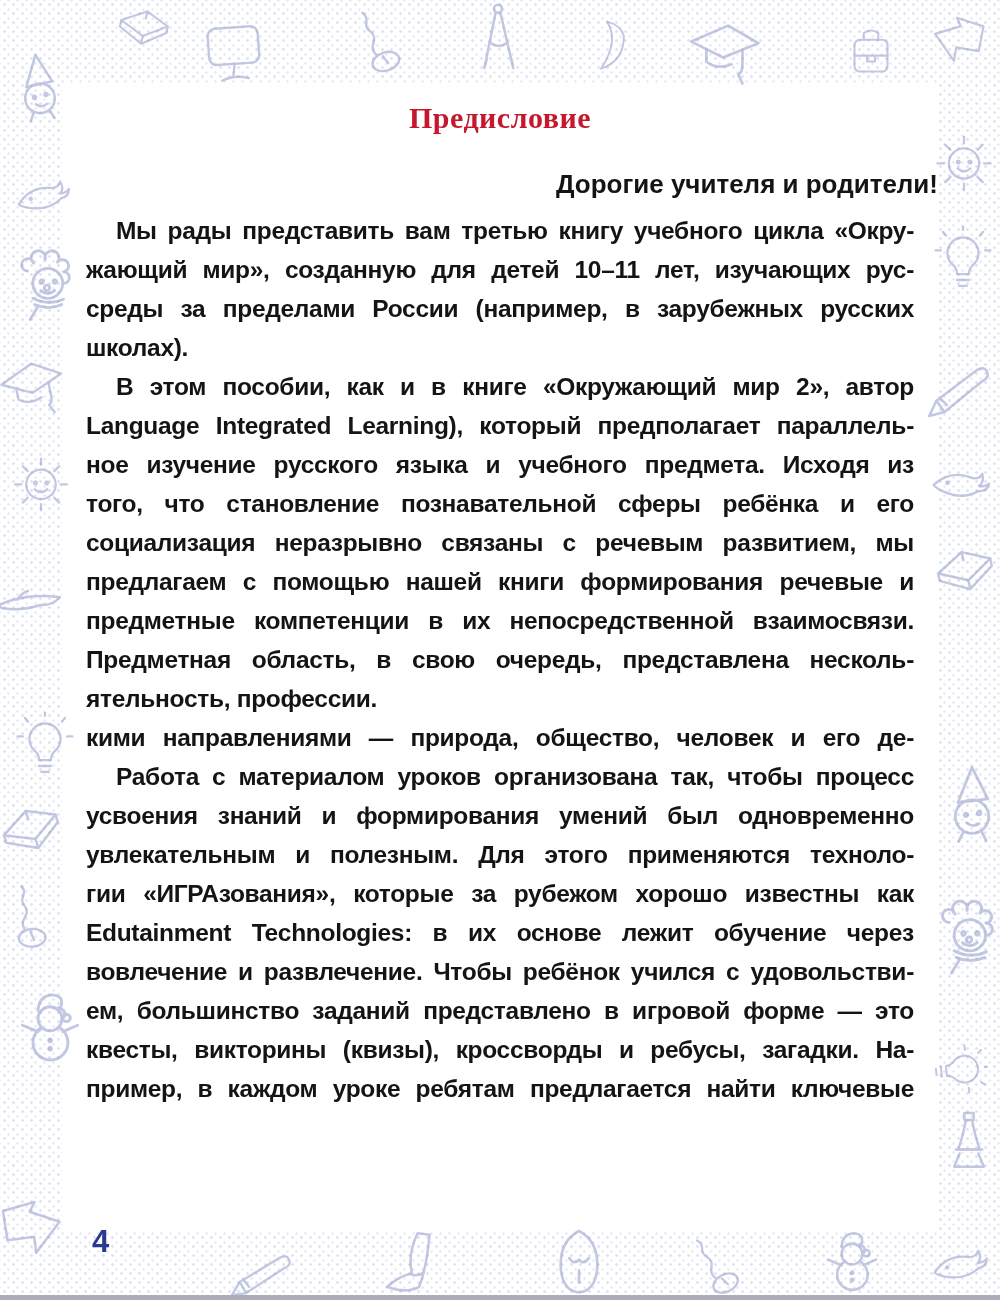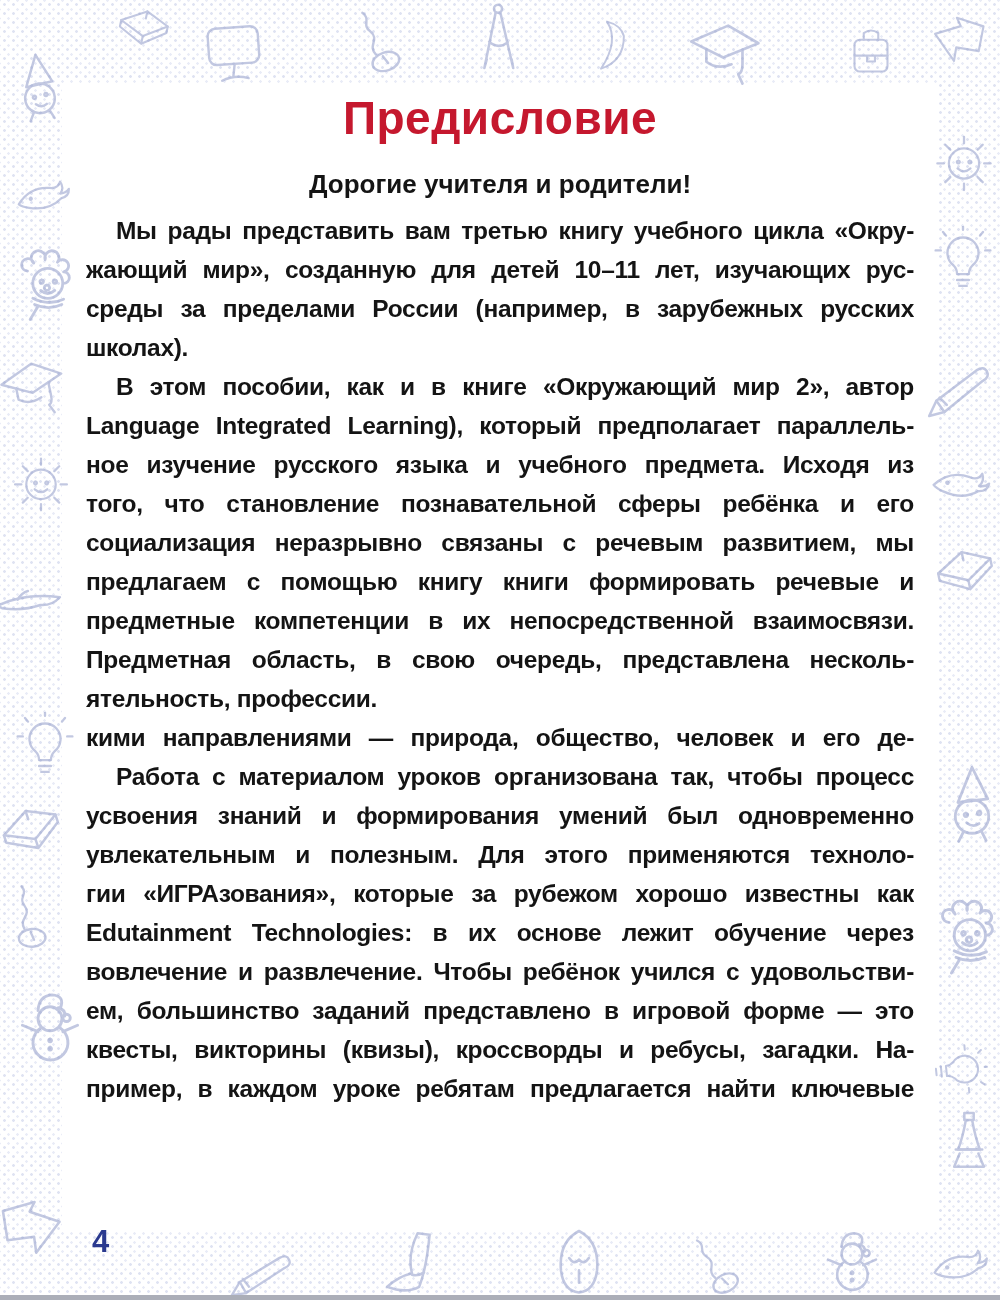--- a/index.html
+++ b/index.html
@@ -22,25 +22,25 @@
   }
   .doodle-layer{position:absolute;inset:0;z-index:2;pointer-events:none;}
   .doodle{
     position:absolute;overflow:visible;
     stroke:var(--doodle,#9aa4ce);fill:none;
     stroke-width:3.2;stroke-linecap:round;stroke-linejoin:round;
     opacity:.6;
   }
   .title{
     margin:10px 0 0;text-align:center;
-    font-size:46px;line-height:48px;font-weight:700;
-    color:var(--title-red,#c5182e);letter-spacing:.5px;
+    font-size:30px;line-height:48px;font-weight:700;
+    color:var(--title-red,#c5182e);letter-spacing:.5px;font-family:Liberation Serif, serif;
   }
   .salutation{
-    margin:26px 0 0;text-align:center;
+    margin:26px 0 0;text-align:right;
     font-size:26px;line-height:32px;font-weight:700;
     color:var(--text,#141414);
   }
   .bodytext{
     margin:11px 24px 0;
     color:var(--text,#141414);
     font-size:24.5px;font-weight:700;letter-spacing:-0.3px;
   }
   .line{
     height:39px;line-height:39px;
@@ -164,21 +164,21 @@
           <div class="line">жающий мир», созданную для детей 10–11 лет, изучающих рус-</div>
           <div class="line">среды за пределами России (например, в зарубежных русских</div>
           <div class="line last">школах).</div>
         </div>
         <div>
           <div class="line first">В этом пособии, как и в книге «Окружающий мир 2», автор</div>
           <div class="line">Language Integrated Learning), который предполагает параллель-</div>
           <div class="line">ное изучение русского языка и учебного предмета. Исходя из</div>
           <div class="line">того, что становление познавательной сферы ребёнка и его</div>
           <div class="line">социализация неразрывно связаны с речевым развитием, мы</div>
-          <div class="line">предлагаем с помощью книгу книги формировать речевые и</div>
+          <div class="line">предлагаем с помощью нашей книги формирования речевые и</div>
           <div class="line">предметные компетенции в их непосредственной взаимосвязи.</div>
           <div class="line">Предметная область, в свою очередь, представлена несколь-</div>
           <div class="line last">ятельность, профессии.</div>
           <div class="line">кими направлениями — природа, общество, человек и его де-</div>
         </div>
         <div>
           <div class="line first">Работа с материалом уроков организована так, чтобы процесс</div>
           <div class="line">усвоения знаний и формирования умений был одновременно</div>
           <div class="line">увлекательным и полезным. Для этого применяются техноло-</div>
           <div class="line">гии «ИГРАзования», которые за рубежом хорошо известны как</div>

